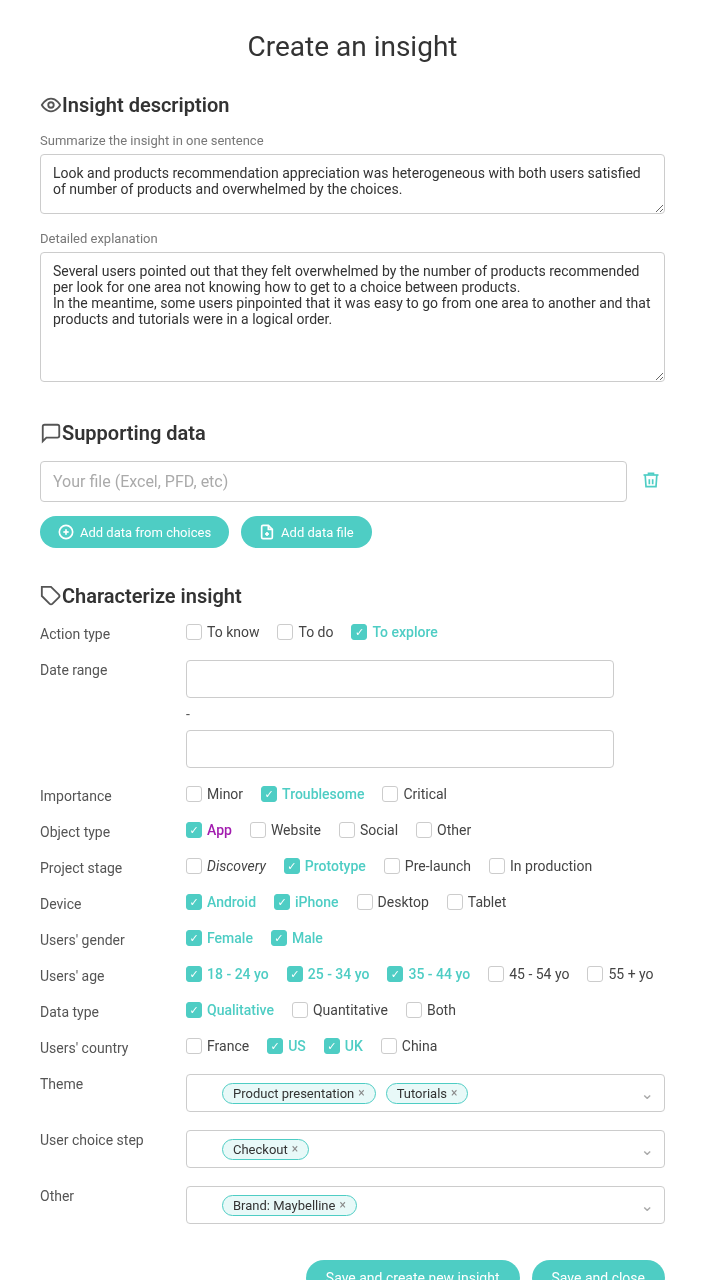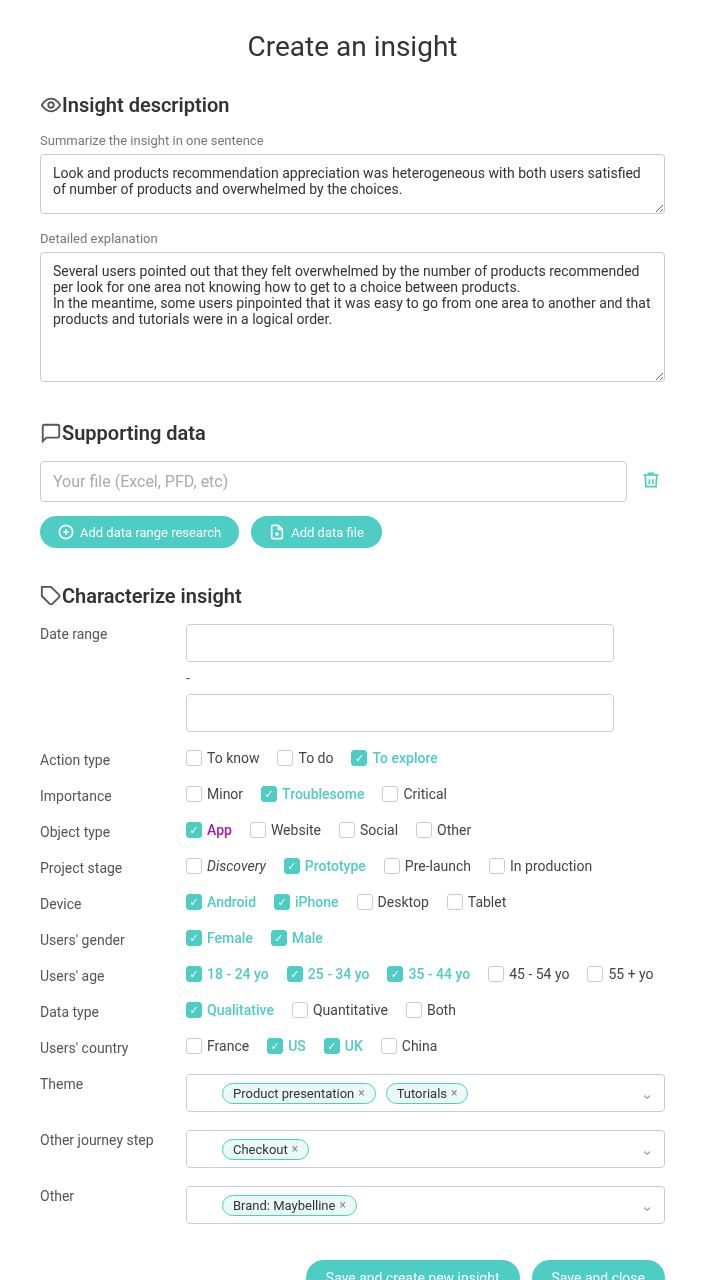--- a/index.html
+++ b/index.html
@@ -252,21 +252,21 @@
       </svg>
     </button>
   </div>
   <div class="btn-row">
     <button class="btn-teal">
       <svg width="16" height="16" viewBox="0 0 24 24" fill="none" stroke="currentColor" stroke-width="2.5">
         <circle cx="12" cy="12" r="10"></circle>
         <line x1="12" y1="8" x2="12" y2="16"></line>
         <line x1="8" y1="12" x2="16" y2="12"></line>
       </svg>
-      <span>Add data range research</span>
+      <span>Add data from choices</span>
     </button>
     <button class="btn-teal">
       <svg width="16" height="16" viewBox="0 0 24 24" fill="none" stroke="currentColor" stroke-width="2.5">
         <path d="M14 2H6a2 2 0 0 0-2 2v16a2 2 0 0 0 2 2h12a2 2 0 0 0 2-2V8z"></path>
         <polyline points="14 2 14 8 20 8"></polyline>
         <line x1="12" y1="18" x2="12" y2="12"></line>
         <line x1="9" y1="15" x2="15" y2="15"></line>
       </svg>
       <span>Add data file</span>
     </button>
@@ -276,44 +276,44 @@
 <div class="section characterize-section">
   <div class="section-title">
     <svg viewBox="0 0 24 24" fill="none" stroke="currentColor" stroke-width="2" width="22" height="22">
       <path d="M20.59 13.41l-7.17 7.17a2 2 0 0 1-2.83 0L2 12V2h10l8.59 8.59a2 2 0 0 1 0 2.82z"></path>
       <line x1="7" y1="7" x2="7.01" y2="7"></line>
     </svg>
     <span>Characterize insight</span>
   </div>
 
   <div class="form-row">
+    <div class="form-row-label">Action type</div>
+    <div class="form-row-fields" id="action-type-checkboxes">
+        <label class="checkbox-item">
+          <div class="custom-checkbox"></div>
+          <span style="color: rgb(68, 68, 68);">To know</span>
+        </label>
+        <label class="checkbox-item">
+          <div class="custom-checkbox"></div>
+          <span style="color: rgb(68, 68, 68);">To do</span>
+        </label>
+        <label class="checkbox-item">
+          <div class="custom-checkbox checked"></div>
+          <span style="color: rgb(78, 205, 196); font-weight: 500;">To explore</span>
+        </label>
+      </div>
+  </div>
+
+  <div class="form-row">
     <div class="form-row-label">Date range</div>
     <div class="form-row-fields date-row">
       <input type="text" class="date-input" style="">
       <span class="date-sep">-</span>
       <input type="text" class="date-input" style="">
     </div>
-  </div>
-
-  <div class="form-row">
-    <div class="form-row-label">Action type</div>
-    <div class="form-row-fields" id="action-type-checkboxes">
-        <label class="checkbox-item">
-          <div class="custom-checkbox"></div>
-          <span style="color: rgb(68, 68, 68);">To know</span>
-        </label>
-        <label class="checkbox-item">
-          <div class="custom-checkbox"></div>
-          <span style="color: rgb(68, 68, 68);">To do</span>
-        </label>
-        <label class="checkbox-item">
-          <div class="custom-checkbox checked"></div>
-          <span style="color: rgb(78, 205, 196); font-weight: 500;">To explore</span>
-        </label>
-      </div>
   </div>
 
   <div class="form-row">
     <div class="form-row-label">Importance</div>
     <div class="form-row-fields" id="importance-checkboxes">
         <label class="checkbox-item">
           <div class="custom-checkbox"></div>
           <span style="color: rgb(68, 68, 68);">Minor</span>
         </label>
         <label class="checkbox-item">
@@ -480,21 +480,21 @@
         <div class="tag-list" id="theme-tags">
             <span class="tag">Product presentation <span class="tag-x">×</span></span>
             <span class="tag">Tutorials <span class="tag-x">×</span></span>
           </div>
         <span class="chevron-down">⌄</span>
       </div>
     </div>
   </div>
 
   <div class="form-row">
-    <div class="form-row-label">Other journey step</div>
+    <div class="form-row-label">User choice step</div>
     <div style="flex:1;">
       <div class="tag-dropdown">
         <div class="tag-list" id="journey-tags">
             <span class="tag">Checkout <span class="tag-x">×</span></span>
           </div>
         <span class="chevron-down">⌄</span>
       </div>
     </div>
   </div>
 

